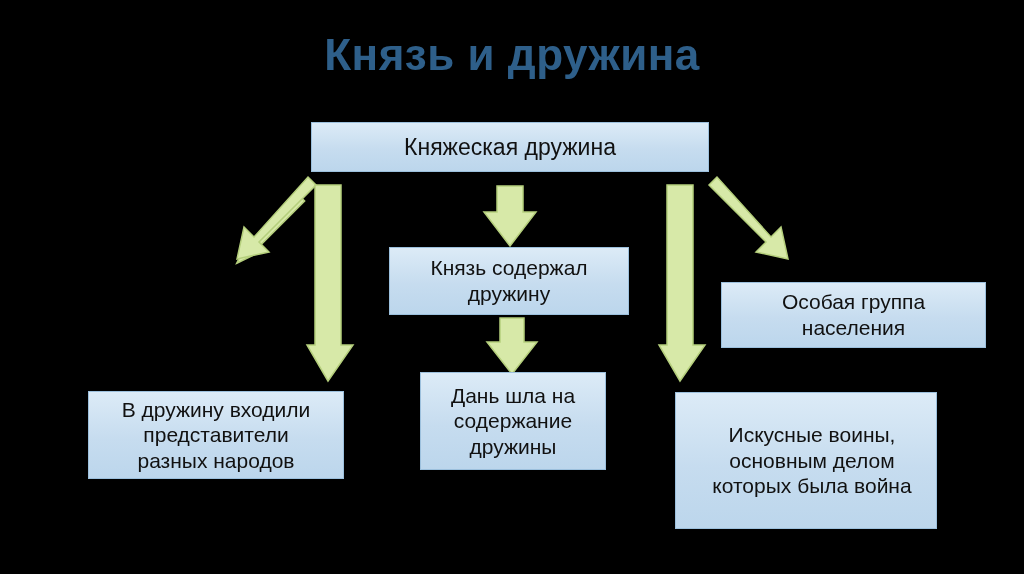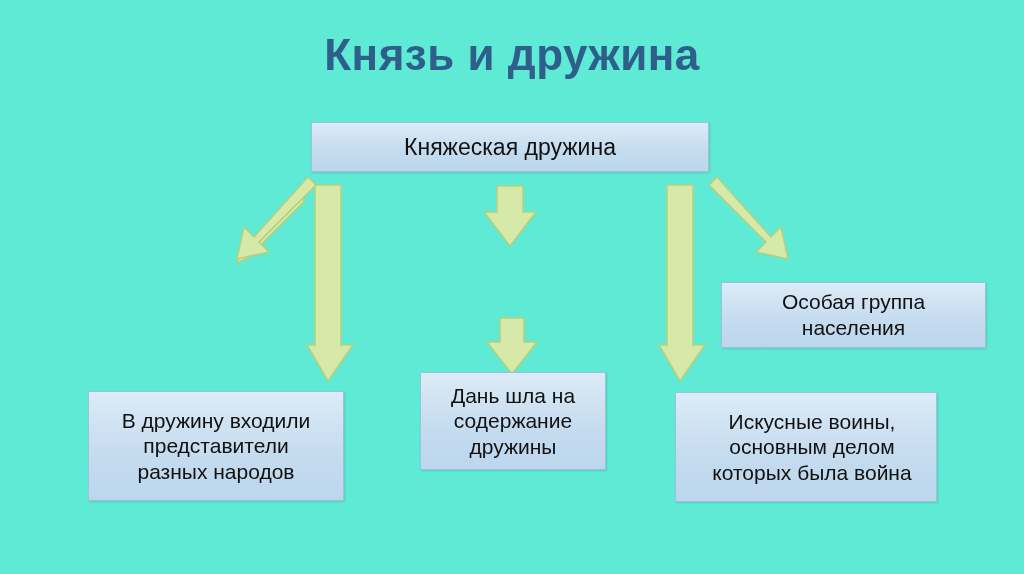--- a/index.html
+++ b/index.html
@@ -8,21 +8,21 @@
     background: #ffffff;
   }
   body {
     font-family: "Liberation Sans", sans-serif;
     color: #1a1a1a;
   }
   #slide {
     position: relative;
     width: 1024px;
     height: 574px;
-    background: #5eead4;
+    background: #000000;
     overflow: hidden;
   }
   .title {
     position: absolute;
     left: 0;
     top: 30px;
     width: 1024px;
     text-align: center;
     font-size: 44px;
     font-weight: bold;
@@ -102,37 +102,41 @@
     </svg>
   </div>
 
   <div class="arrow" style="left:659px; top:185px; width:46px; height:200px;">
     <svg width="46" height="200" viewBox="0 0 46 200">
       <polygon points="8,0 34,0 34,160 46,160 21,196 0,160 8,160" fill="#d7e9a8" stroke="#b5cf7c" stroke-width="1.5"></polygon>
     </svg>
   </div>
 
 
+  <div class="node" style="left:389px; top:247px; width:240px; height:68px; white-space:pre-line;">
+    <span style="white-space:pre-line;">Князь содержал
+дружину</span>
+  </div>
 
   <div class="node" style="left:721px; top:282px; width:265px; height:66px; white-space:pre-line;">
     <span style="white-space:pre-line;">Особая группа
 населения</span>
   </div>
 
-  <div class="node" style="left:88px; top:391px; width:256px; height:110px; white-space:pre-line;">
+  <div class="node" style="left:88px; top:391px; width:256px; height:88px; white-space:pre-line;">
     <span style="white-space:pre-line;">В дружину входили
 представители
 разных народов</span>
   </div>
 
   <div class="node" style="left:420px; top:372px; width:186px; height:98px; white-space:pre-line;padding-left:8px;">
     <span style="white-space:pre-line;">Дань шла на
 содержание
 дружины</span>
   </div>
 
-  <div class="node" style="left:675px; top:392px; width:262px; height:110px; white-space:pre-line;padding-left:20px;">
+  <div class="node" style="left:675px; top:392px; width:262px; height:137px; white-space:pre-line;padding-left:20px;">
     <span style="white-space:pre-line;">Искусные воины,
 основным делом
 которых была война</span>
   </div>
 
 </div>
 
 </body></html>

